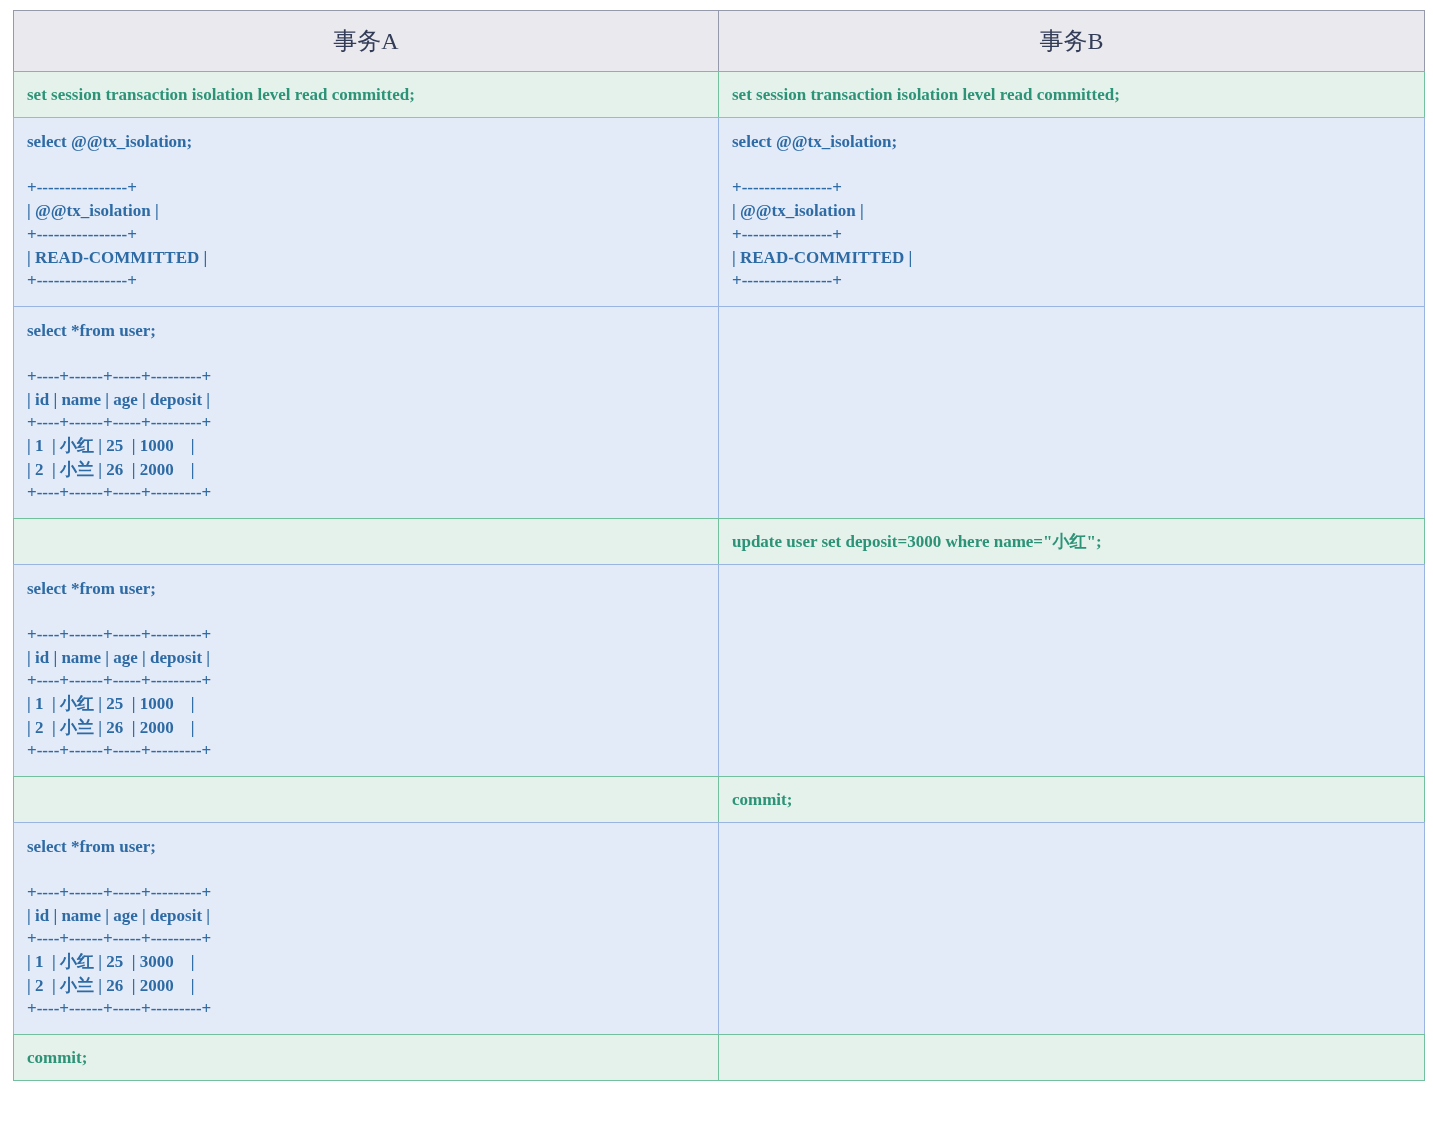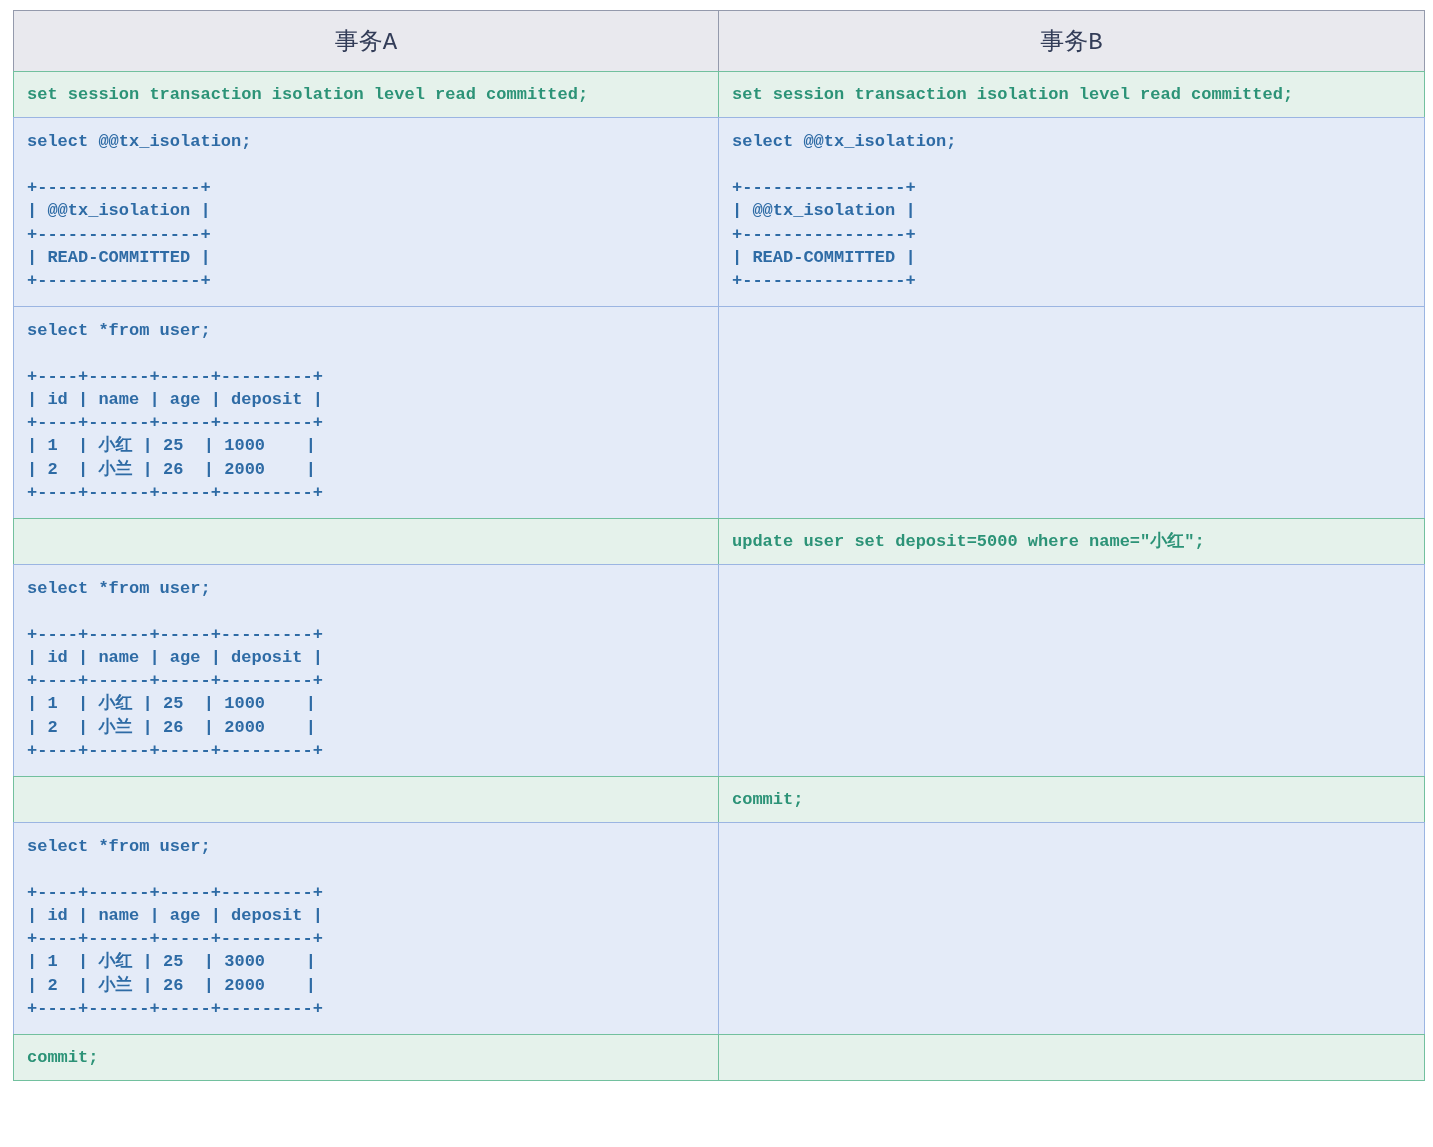--- a/index.html
+++ b/index.html
@@ -28,34 +28,34 @@
   }
   table.txn {
     width: 100%;
     table-layout: fixed;
     border-collapse: separate;
     border-spacing: 0;
   }
   table.txn th {
     background: var(--header_bg);
     color: var(--header_text);
-    font-family: Liberation Mono, monospace;
+    font-family: Liberation Serif, serif;
     font-size: 24px;
     font-weight: normal;
     text-align: center;
     padding: 14px 0;
     border-top: 1px solid var(--header_border);
     border-right: 1px solid var(--header_border);
   }
   table.txn th:first-child {
     border-left: 1px solid var(--header_border);
   }
   table.txn td {
     vertical-align: top;
-    font-family: Liberation Mono, monospace;
+    font-family: Liberation Serif, serif;
     font-weight: bold;
     font-size: 17px;
     line-height: 1.36;
     white-space: pre;
     overflow: hidden;
     padding: 11px 6px 11px 13px;
   }
   tr.stmt td {
     background: var(--stmt_bg);
     color: var(--stmt_text);
@@ -112,21 +112,21 @@
 +----+------+-----+---------+
 | id | name | age | deposit |
 +----+------+-----+---------+
 | 1  | 小红 | 25  | 1000    |
 | 2  | 小兰 | 26  | 2000    |
 +----+------+-----+---------+</td>
       <td></td>
     </tr>
     <tr class="stmt">
       <td></td>
-      <td>update user set deposit=5000 where name="小红";</td>
+      <td>update user set deposit=3000 where name="小红";</td>
     </tr>
     <tr class="result">
       <td>select *from user;
 
 +----+------+-----+---------+
 | id | name | age | deposit |
 +----+------+-----+---------+
 | 1  | 小红 | 25  | 1000    |
 | 2  | 小兰 | 26  | 2000    |
 +----+------+-----+---------+</td>

